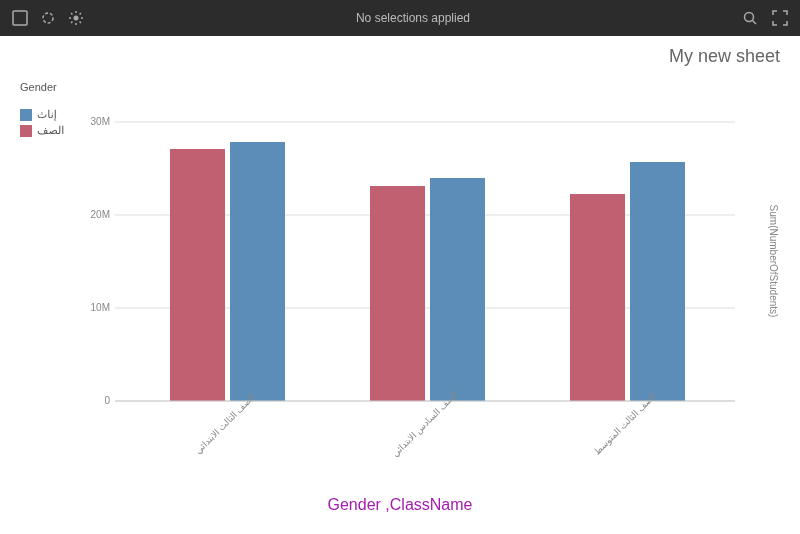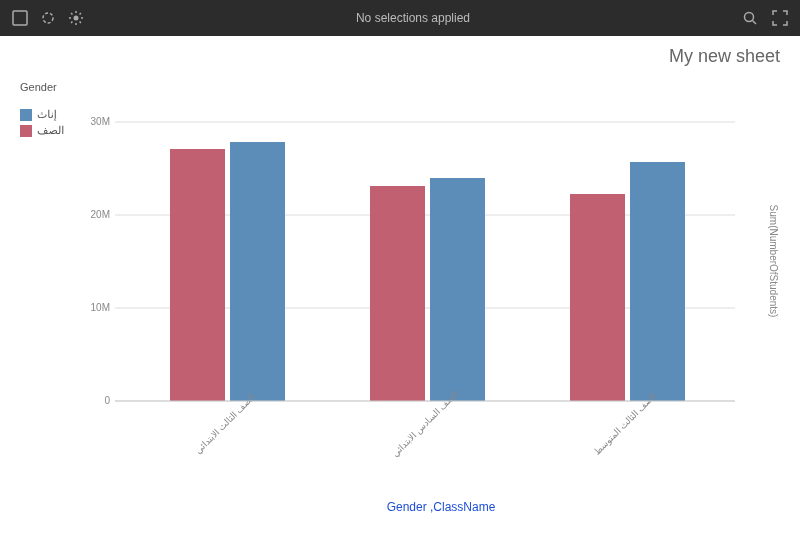--- a/index.html
+++ b/index.html
@@ -181,17 +181,17 @@
       <text x="352" y="345" text-anchor="middle" font-size="9" fill="#888" transform="rotate(-45, 352, 345)">الصف السادس الابتدائي</text>
 
       <rect x="495" y="113" width="55" height="207" fill="#c06070"></rect>
       <rect x="555" y="81" width="55" height="239" fill="#5b8db8"></rect>
 
       <text x="552" y="345" text-anchor="middle" font-size="9" fill="#888" transform="rotate(-45, 552, 345)">الصف الثالث المتوسط</text>
 
       <line x1="40" y1="320" x2="660" y2="320" stroke="#ccc" stroke-width="1"></line>
     </svg>
 
-    <div style="position:absolute; bottom:-30px; left:50%; transform:translateX(-50%); font-size:12px; color:#1d4ed8;margin-left:41px;">Gender ,ClassName</div>
+    <div style="position:absolute; bottom:-30px; left:50%; transform:translateX(-50%); font-size:16px; color:#a21caf;">Gender ,ClassName</div>
 
   </div>
 
 </div>
 
 </body></html>

